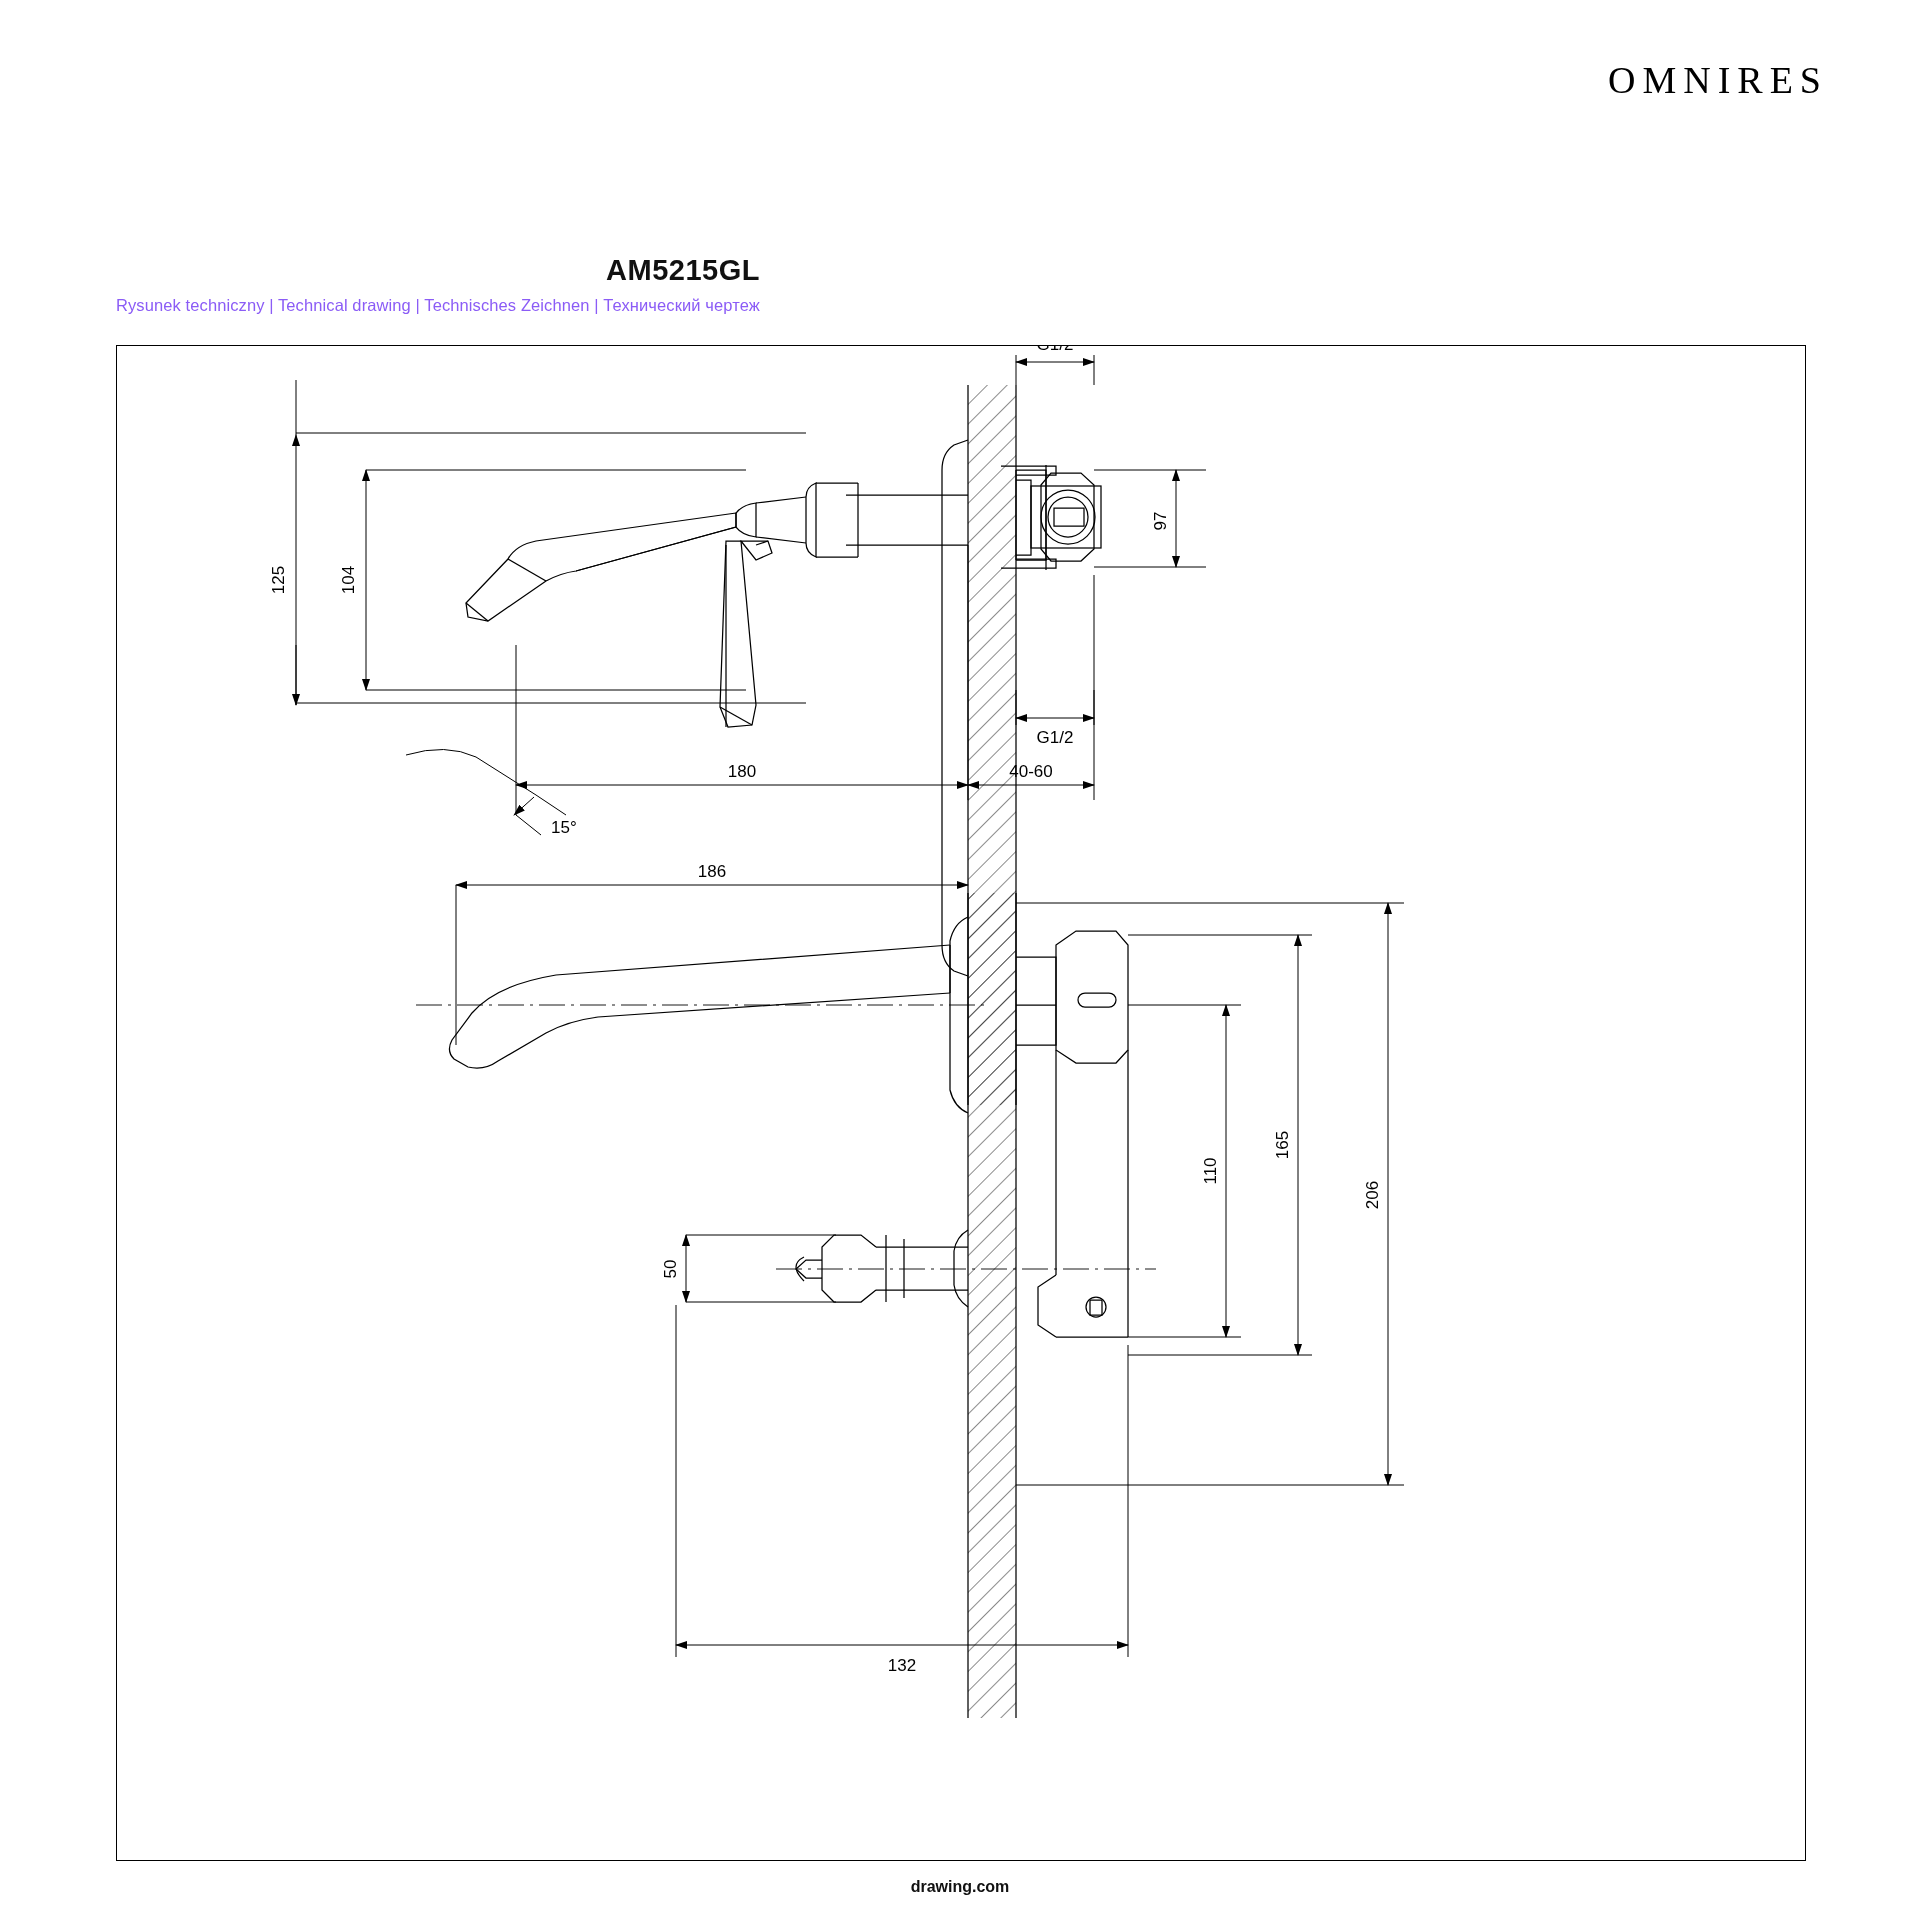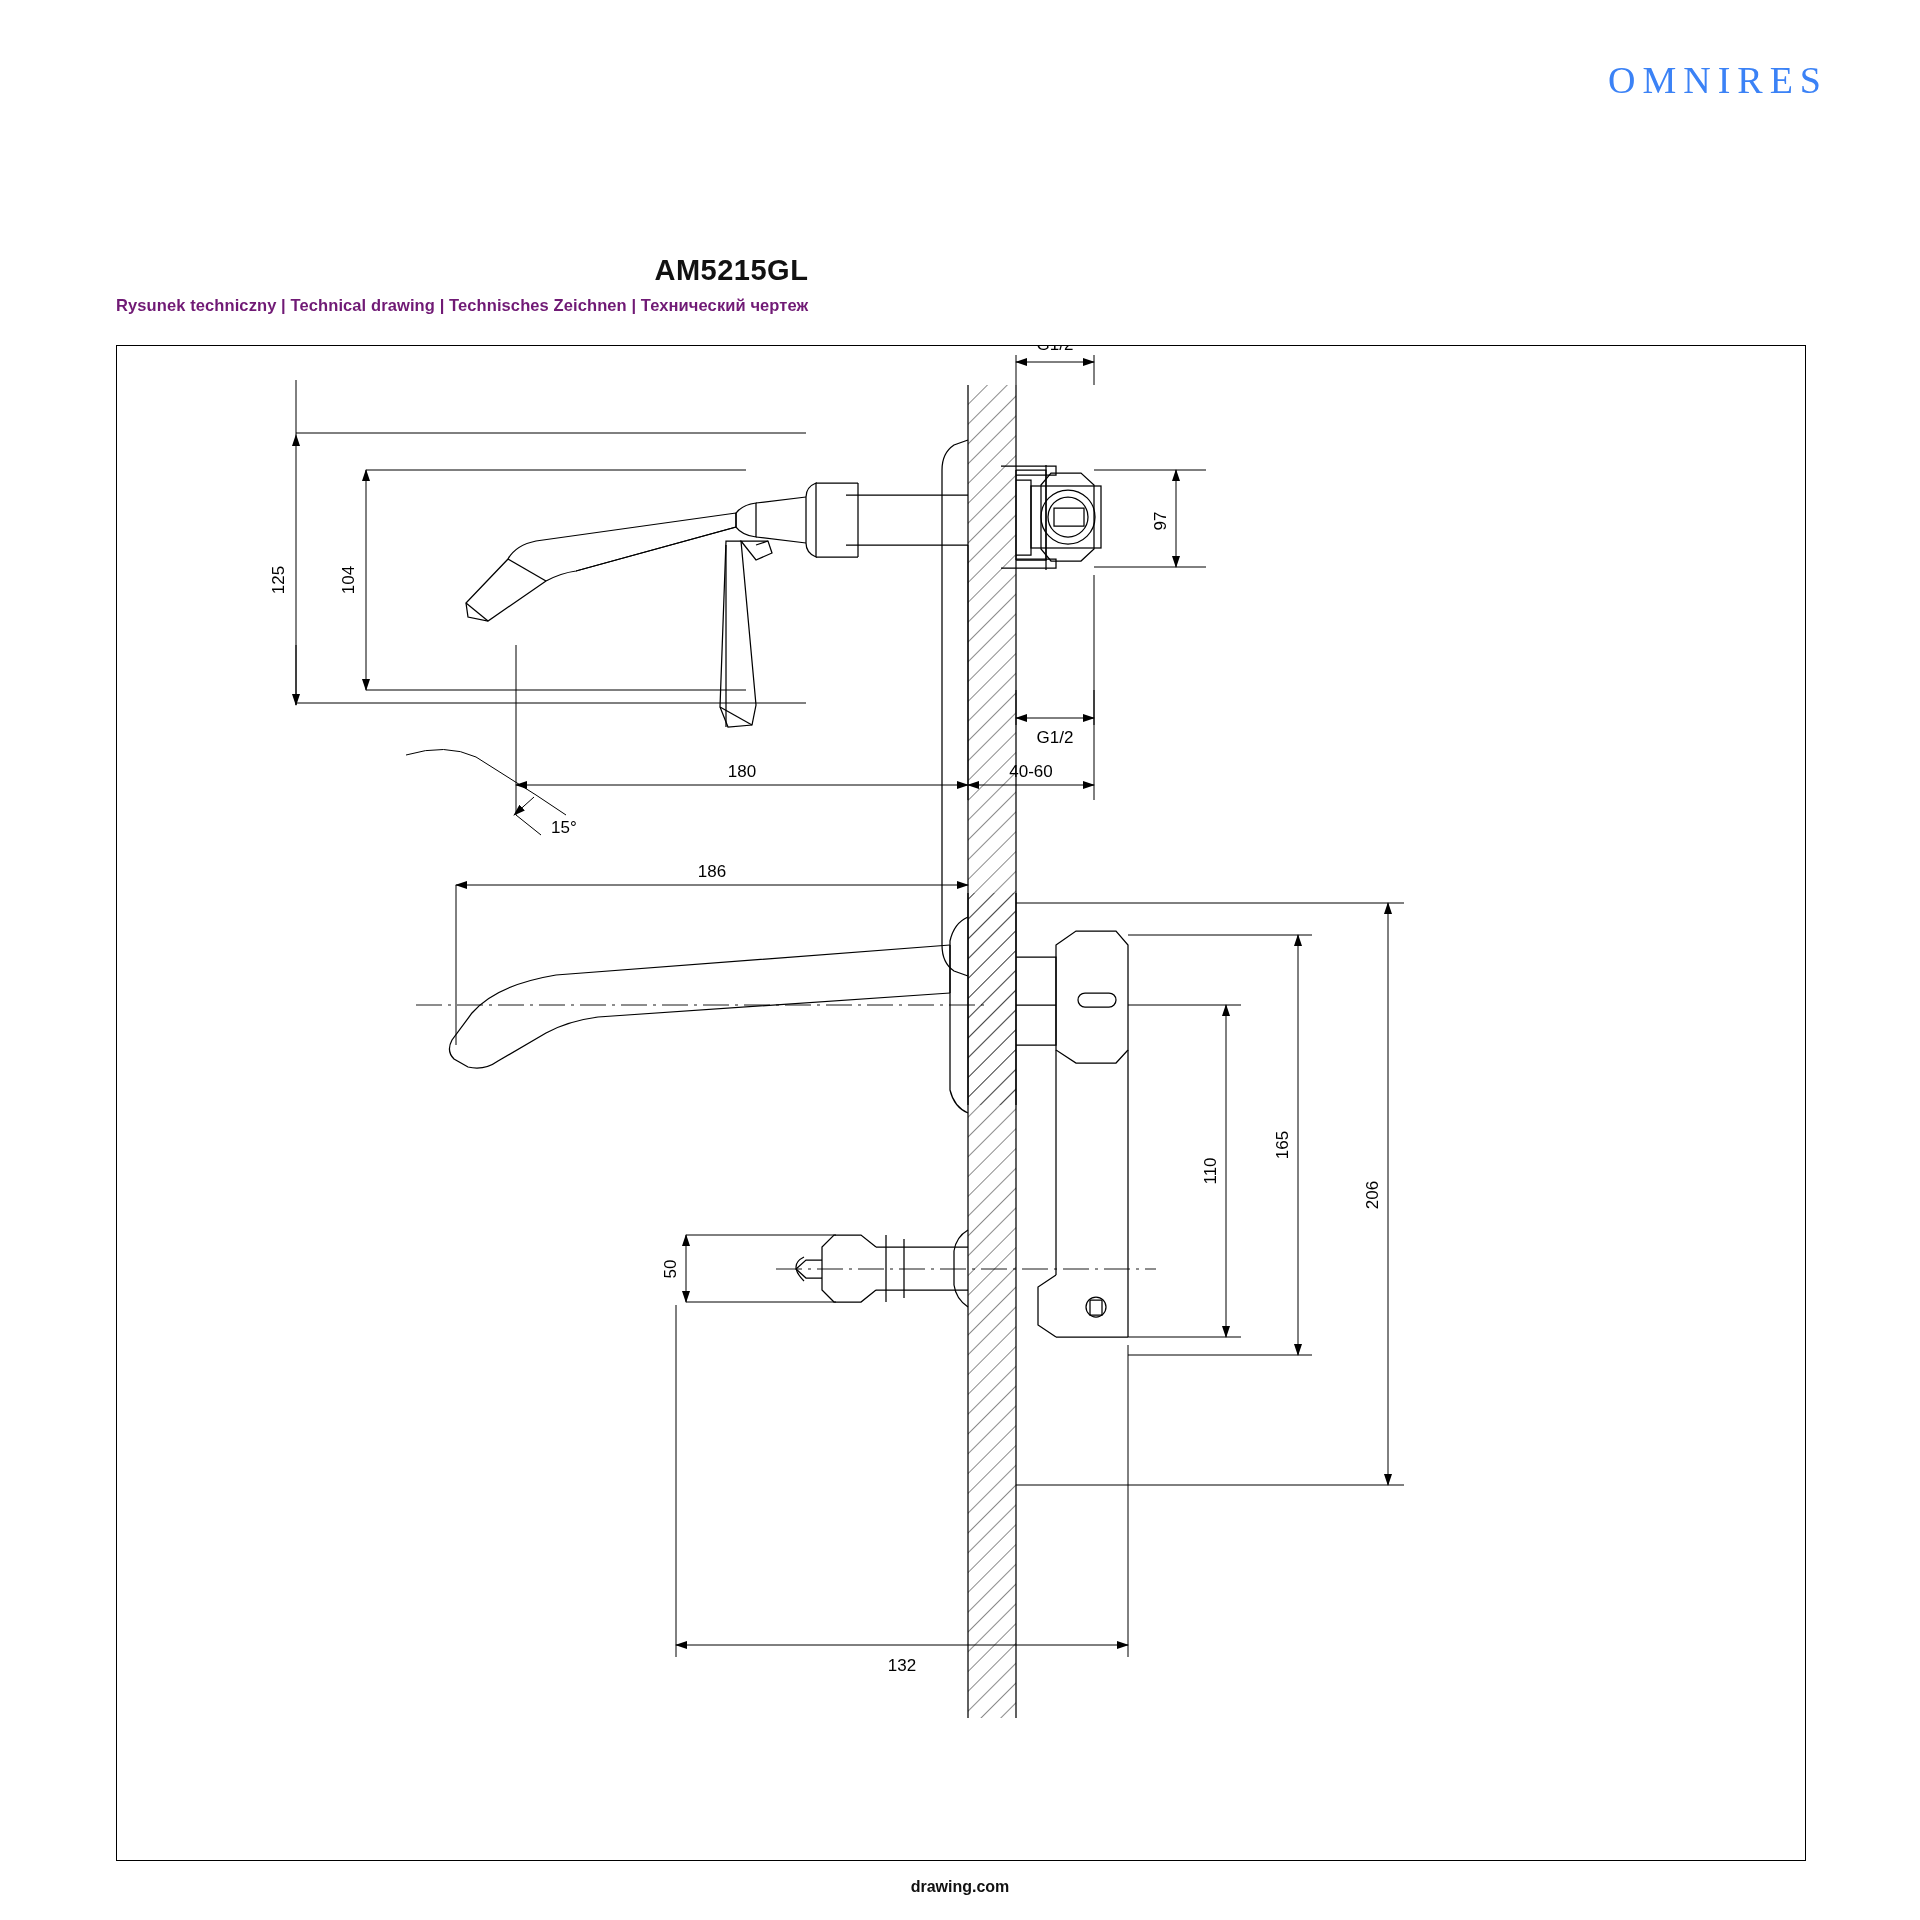--- a/index.html
+++ b/index.html
@@ -20,39 +20,39 @@
     inset: 0;
   }
   .brand {
     position: absolute;
     top: 58px;
     right: 92px;
     font-family: "Liberation Serif", serif;
     font-size: 38px;
     letter-spacing: 7px;
     font-weight: 400;
-    color: #3b82f6;
+    color: #000000;
   }
   .title-block {
     position: absolute;
     left: 116px;
     top: 254px;
   }
   .model-code {
     font-size: 29px;
     font-weight: 700;
     letter-spacing: 0.5px;
     color: #111;
     margin: 0;
     text-align: right;
   }
   .subtitle {
     font-size: 16.5px;
-    font-weight: 700;
-    color: #701a75;
+    font-weight: 400;
+    color: #8b5cf6;
     margin-top: 9px;
     letter-spacing: 0.1px;
   }
   .frame {
     position: absolute;
     left: 116px;
     top: 345px;
     width: 1690px;
     height: 1516px;
     border: 1.4px solid #000;

